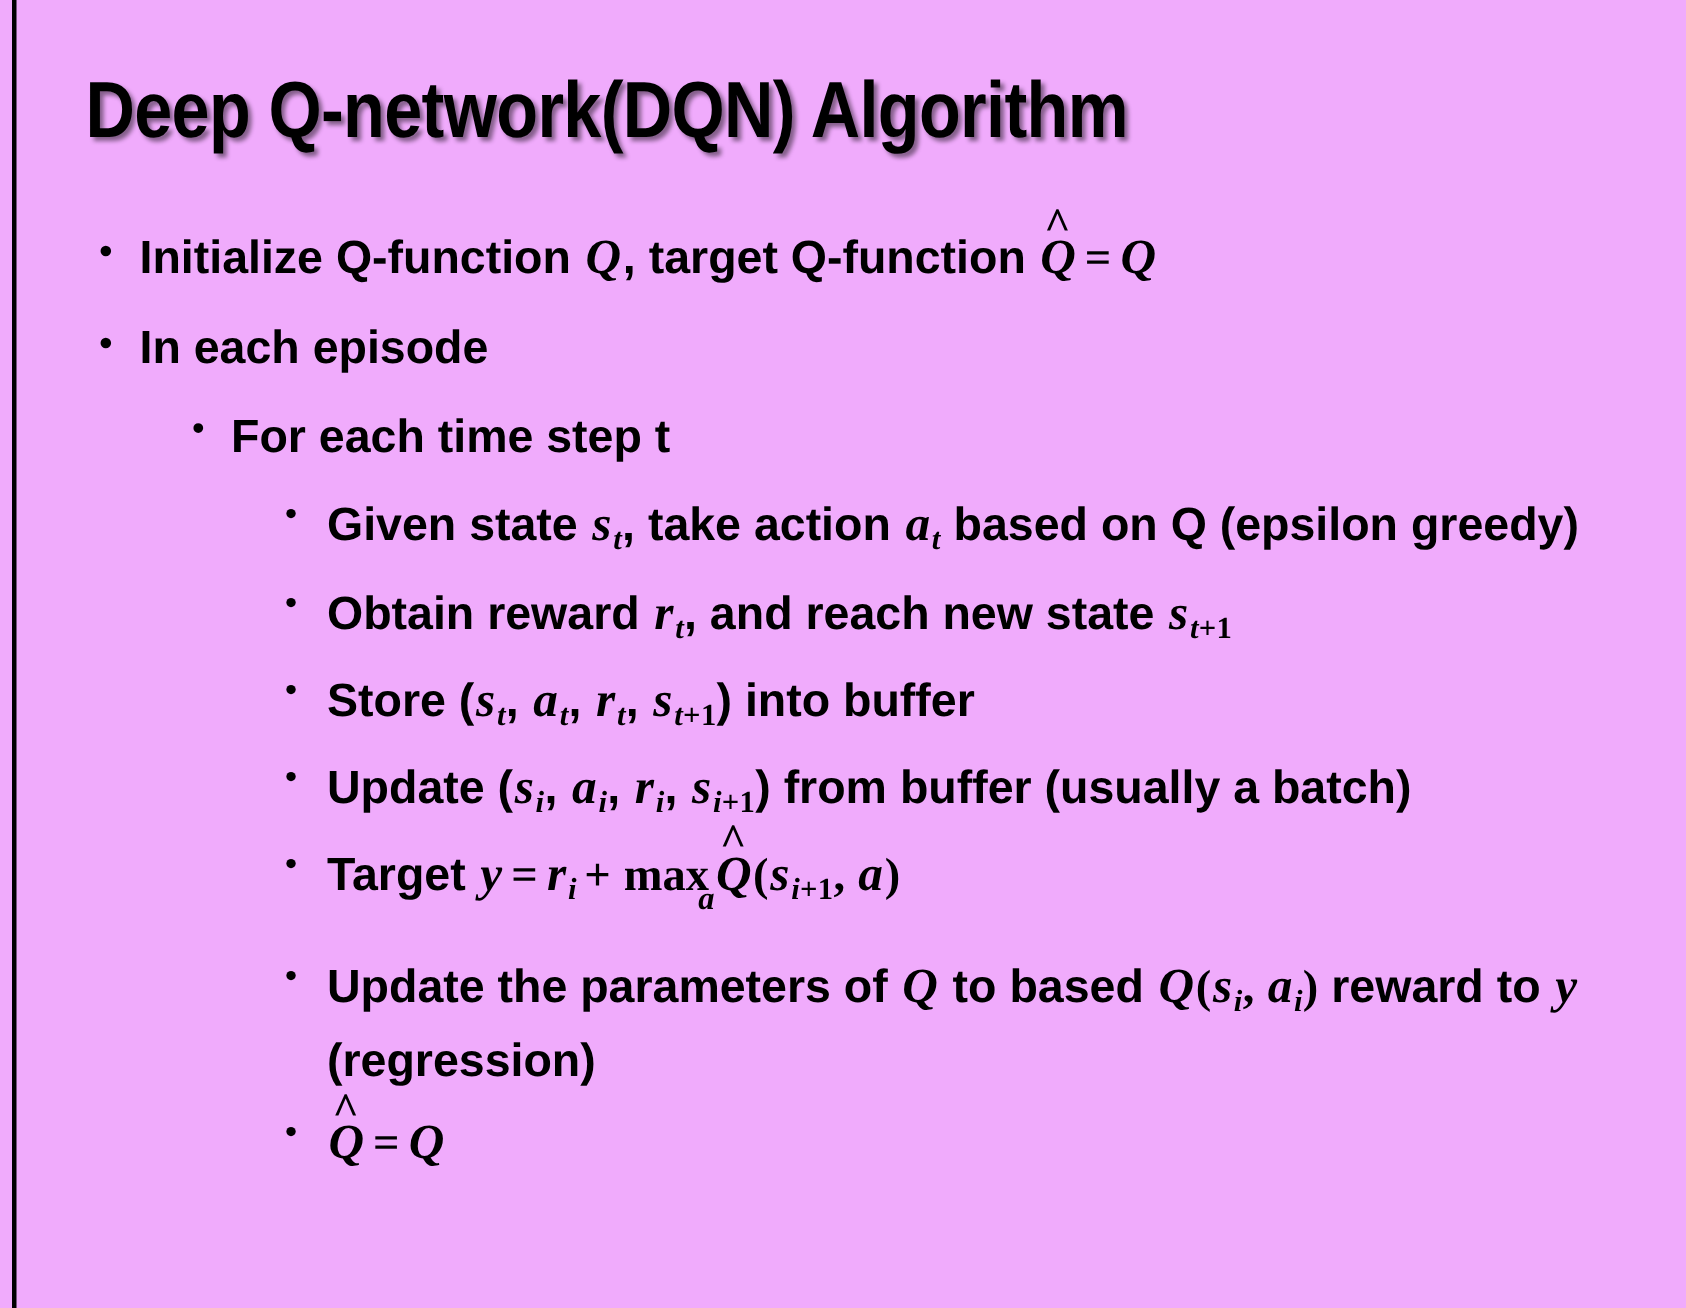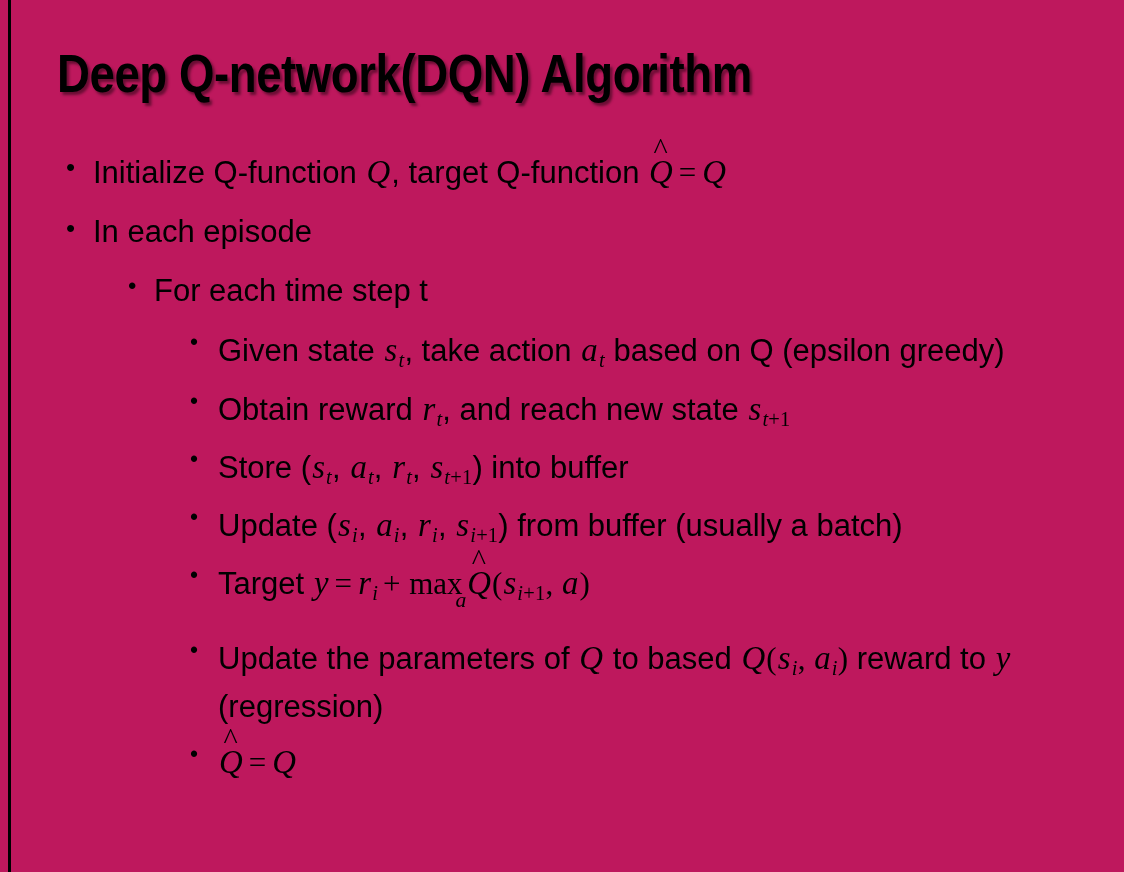--- a/index.html
+++ b/index.html
@@ -4,21 +4,21 @@
 <style>
   html, body {
     margin: 0;
     padding: 0;
     background: #ffffff;
   }
   .slide {
     position: relative;
     width: 1124px;
     height: 872px;
-    background: #be185d;
+    background: #f0abfc;
     overflow: hidden;
     font-family: "Liberation Sans", sans-serif;
     color: #000000;
   }
   .left-rule {
     position: absolute;
     left: 8px;
     top: 0;
     width: 3px;
     height: 872px;
@@ -55,20 +55,21 @@
     line-height: 1.47;
     font-weight: 400;
   }
   .bullet-row .dot {
     flex: 0 0 auto;
     line-height: 1.47;
     font-size: 31px;
   }
   .bullet-row .txt {
     flex: 1 1 auto;
+    font-weight: bold;
   }
 
   
   .lvl1 { margin-left: 66px; font-size: 31px; margin-bottom: 13px; }
   .lvl1 .dot { width: 27px; font-size: 26px; }
   .lvl1 .txt { max-width: 1000px; }
 
   
   .lvl2 { margin-left: 128px; font-size: 31px; margin-bottom: 13px; }
   .lvl2 .dot { width: 26px; font-size: 24px; }

